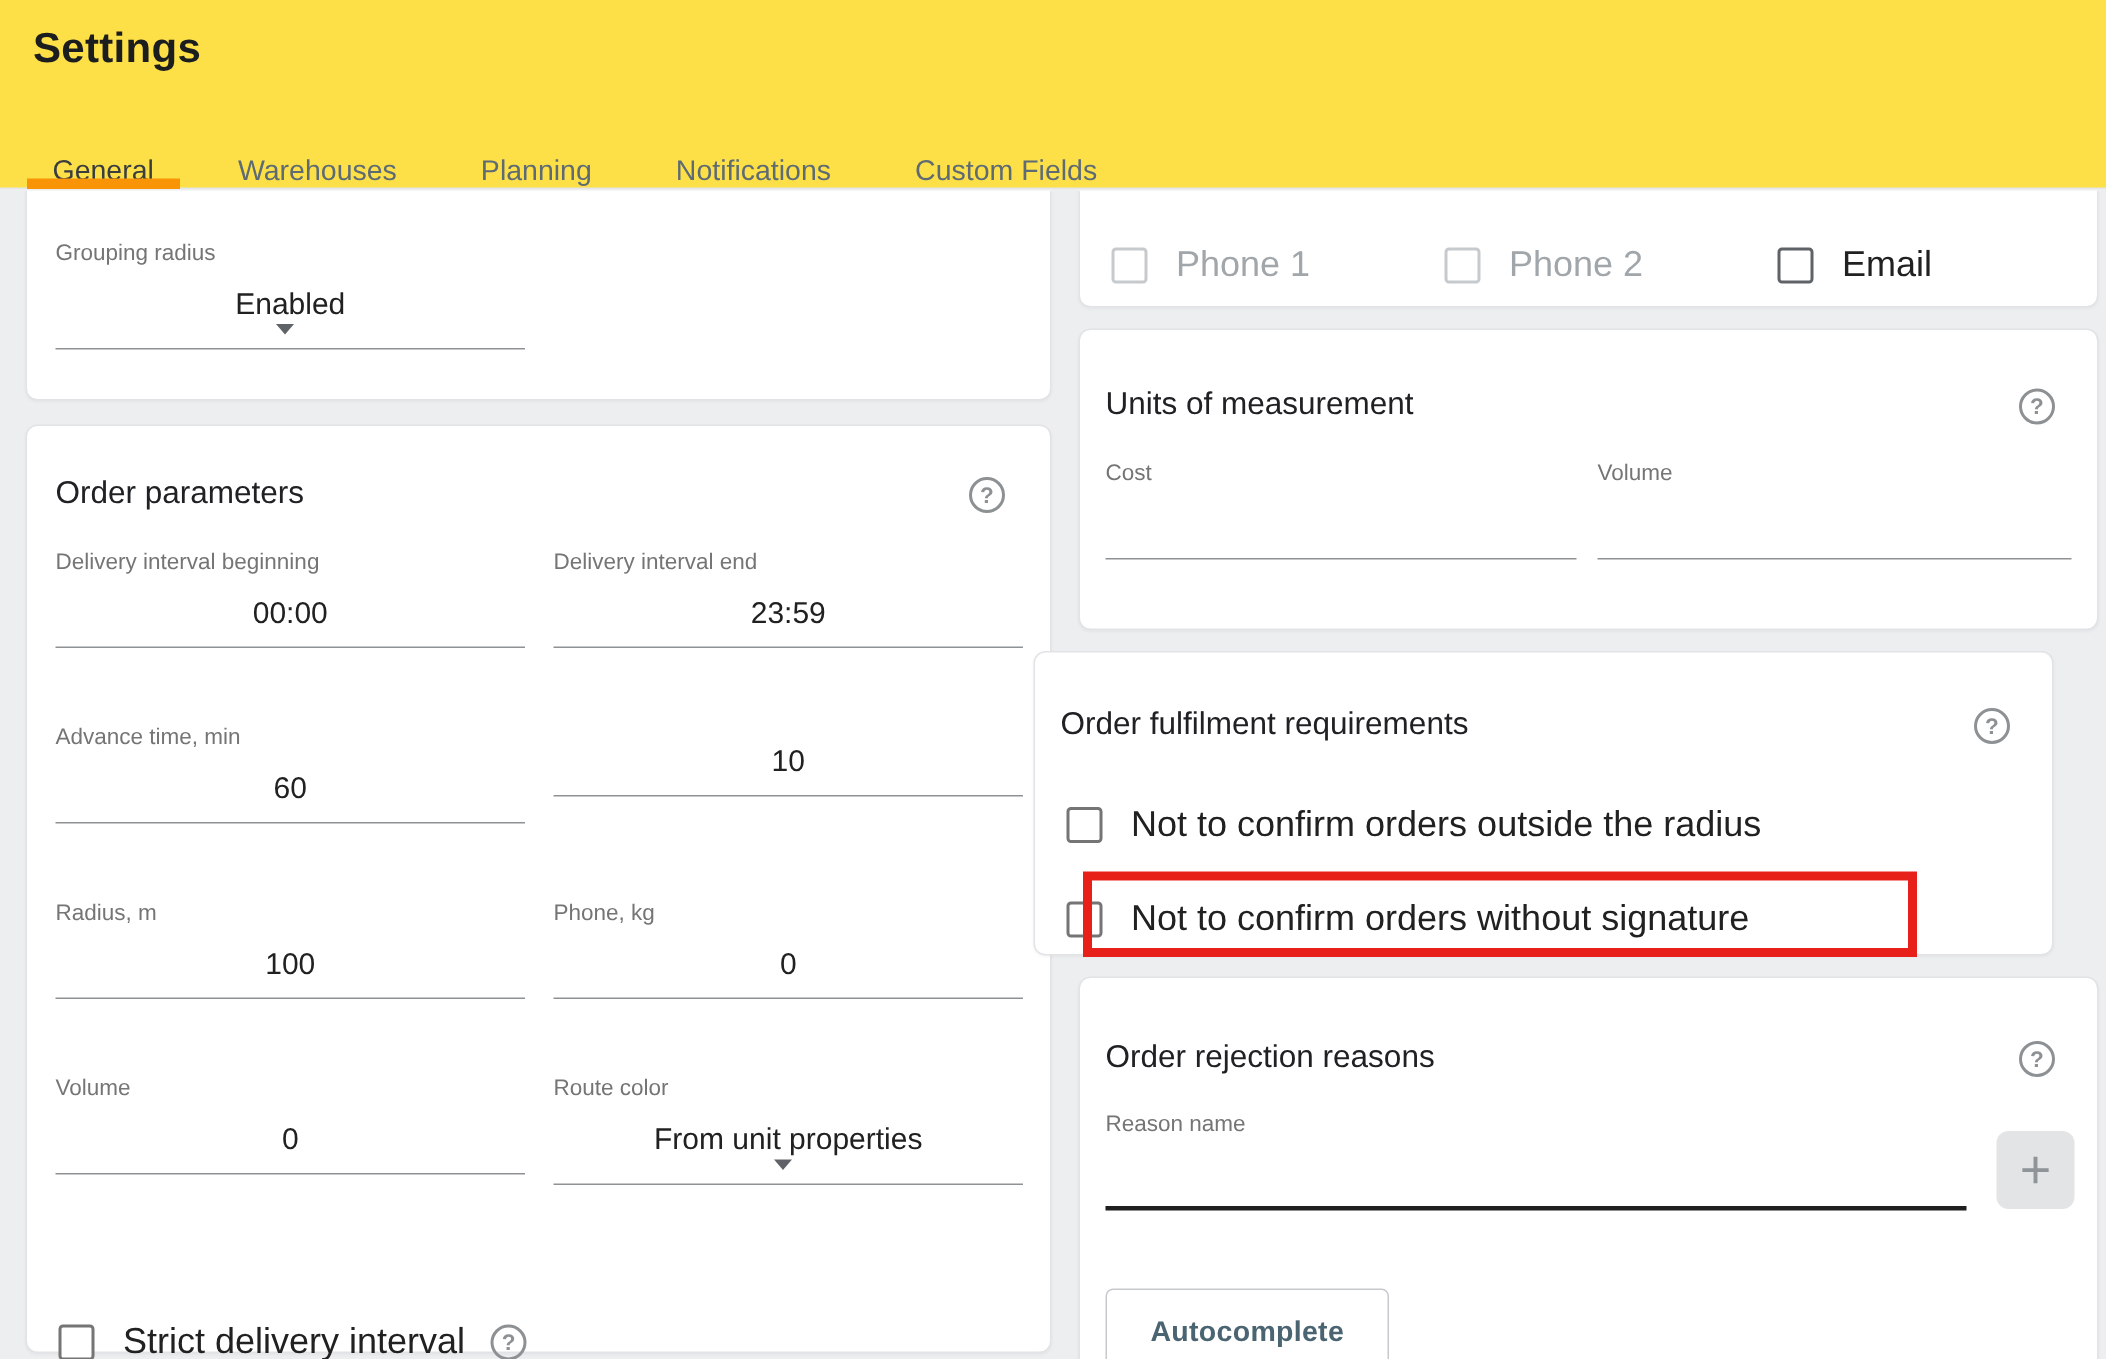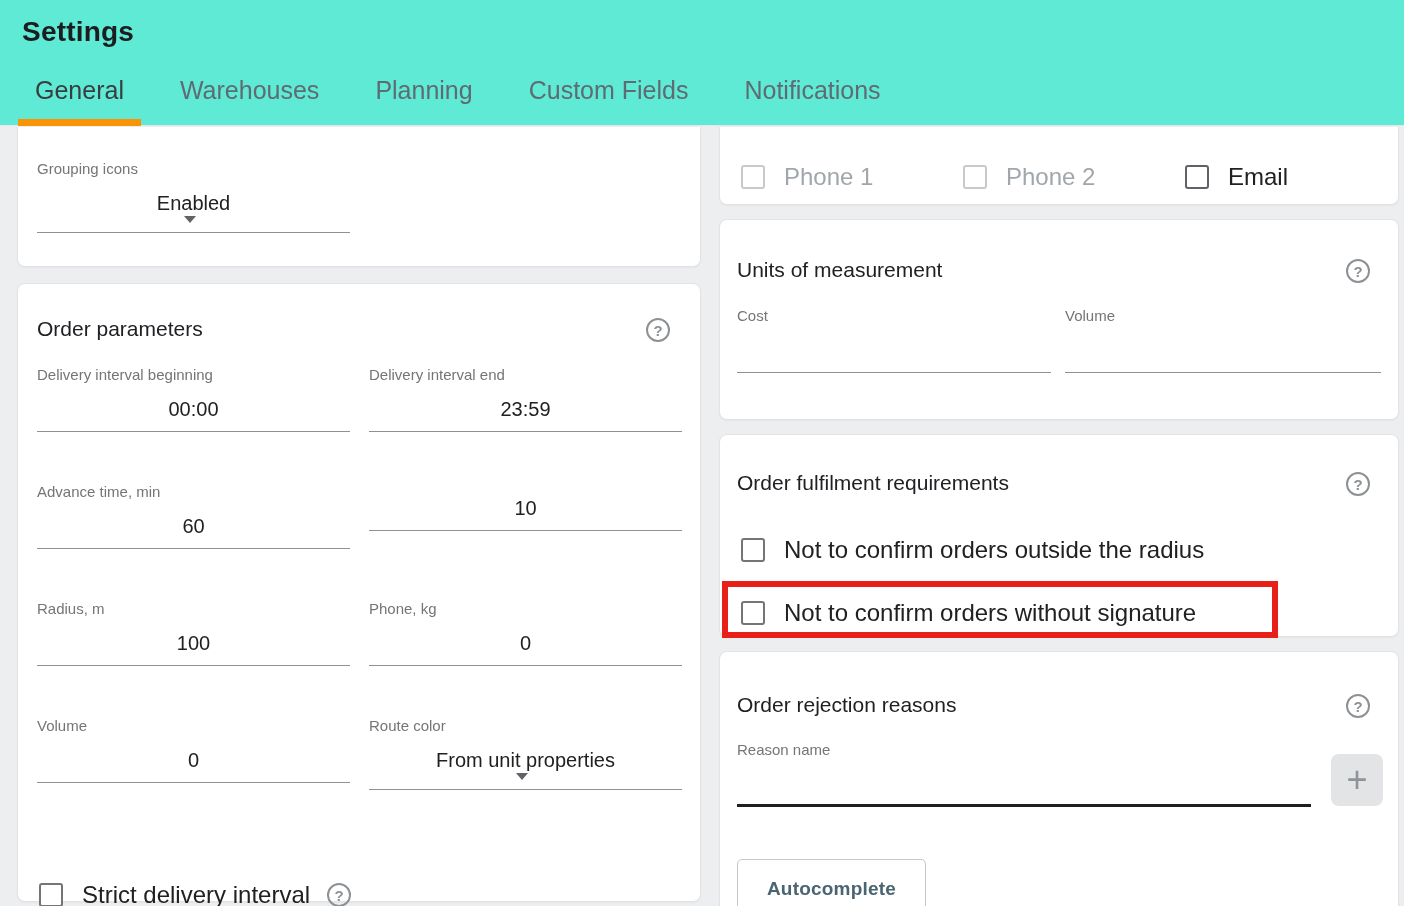--- a/index.html
+++ b/index.html
@@ -15,33 +15,33 @@
   body{
     font-family:"Liberation Sans","DejaVu Sans",sans-serif;
     background:var(--page-bg);
     position:relative;
     overflow:hidden;
     color:var(--value-dark);
   }
   
   .header{
     position:absolute;left:0;top:0;width:1404px;height:126px;
-    background:#5eead4;border-bottom:1px solid #e3e5e7;z-index:5;
+    background:#fde047;border-bottom:1px solid #e3e5e7;z-index:5;
   }
   .page-title{
     position:absolute;left:22px;top:16px;
     font-size:28px;font-weight:700;color:#1c1d1f;letter-spacing:.2px;
   }
   .tabs{
     position:absolute;left:1px;top:76px;height:50px;
     display:flex;gap:22px;padding-left:17px;
   }
   .tab{
-    position:relative;display:flex;align-items:flex-start;
-    padding:0 17px;font-size:25px;color:#5f6b73;cursor:pointer;white-space:nowrap;
+    position:relative;display:flex;align-items:flex-end;
+    padding:0 17px;font-size:19px;color:#5f6b73;cursor:pointer;white-space:nowrap;
   }
   .tab.active{color:#3a3d40;}
   .tab.active::after{
     content:"";position:absolute;left:0;right:0;bottom:0;height:7px;
     background:var(--accent);
   }
   
   .card{
     position:absolute;background:#ffffff;border:1px solid #e1e3e6;
     border-radius:8px;box-shadow:0 1px 2px rgba(0,0,0,.04);
@@ -102,31 +102,31 @@
     <div class="tab active">
         <span>General</span>
       </div>
     <div class="tab">
         <span>Warehouses</span>
       </div>
     <div class="tab">
         <span>Planning</span>
       </div>
     <div class="tab">
+        <span>Notifications</span>
+      </div>
+    <div class="tab">
         <span>Custom Fields</span>
-      </div>
-    <div class="tab">
-        <span>Notifications</span>
       </div>
   </div>
 </div>
 
 <div class="card cut-top" style="left:17px;top:127px;width:684px;height:140px;">
   <div class="field" style="left:19px;top:33px;width:313px;">
-    <div class="flabel">Grouping icons</div>
+    <div class="flabel">Grouping radius</div>
     <div class="fvalue">
       <span>Enabled</span>
       <span class="dd-arrow"></span>
     </div>
   </div>
 </div>
 
 <div class="card" style="left:17px;top:283px;width:684px;height:619px;">
   <div class="card-title" style="left:19px;top:33px;">Order parameters</div>
   <div class="help" style="left:628px;top:34px;">
@@ -222,21 +222,21 @@
       </div>
   </div>
   <div class="field" style="left:345px;top:87px;width:316px;">
     <div class="flabel">Volume</div>
     <div class="fvalue">
         <span></span>
       </div>
   </div>
 </div>
 
-<div class="card" style="left:719px;top:434px;width:680px;height:203px;">
+<div class="card" style="left:689px;top:434px;width:680px;height:203px;">
   <div class="card-title" style="left:17px;top:36px;">Order fulfilment requirements</div>
   <div class="help" style="left:626px;top:37px;">
       <span>?</span>
     </div>
 
   <div class="cbx-row" style="left:21px;top:101px;">
     <span class="cbx"></span>
     <span class="cbx-label">Not to confirm orders outside the radius</span>
   </div>
   <div class="cbx-row" style="left:21px;top:164px;">

